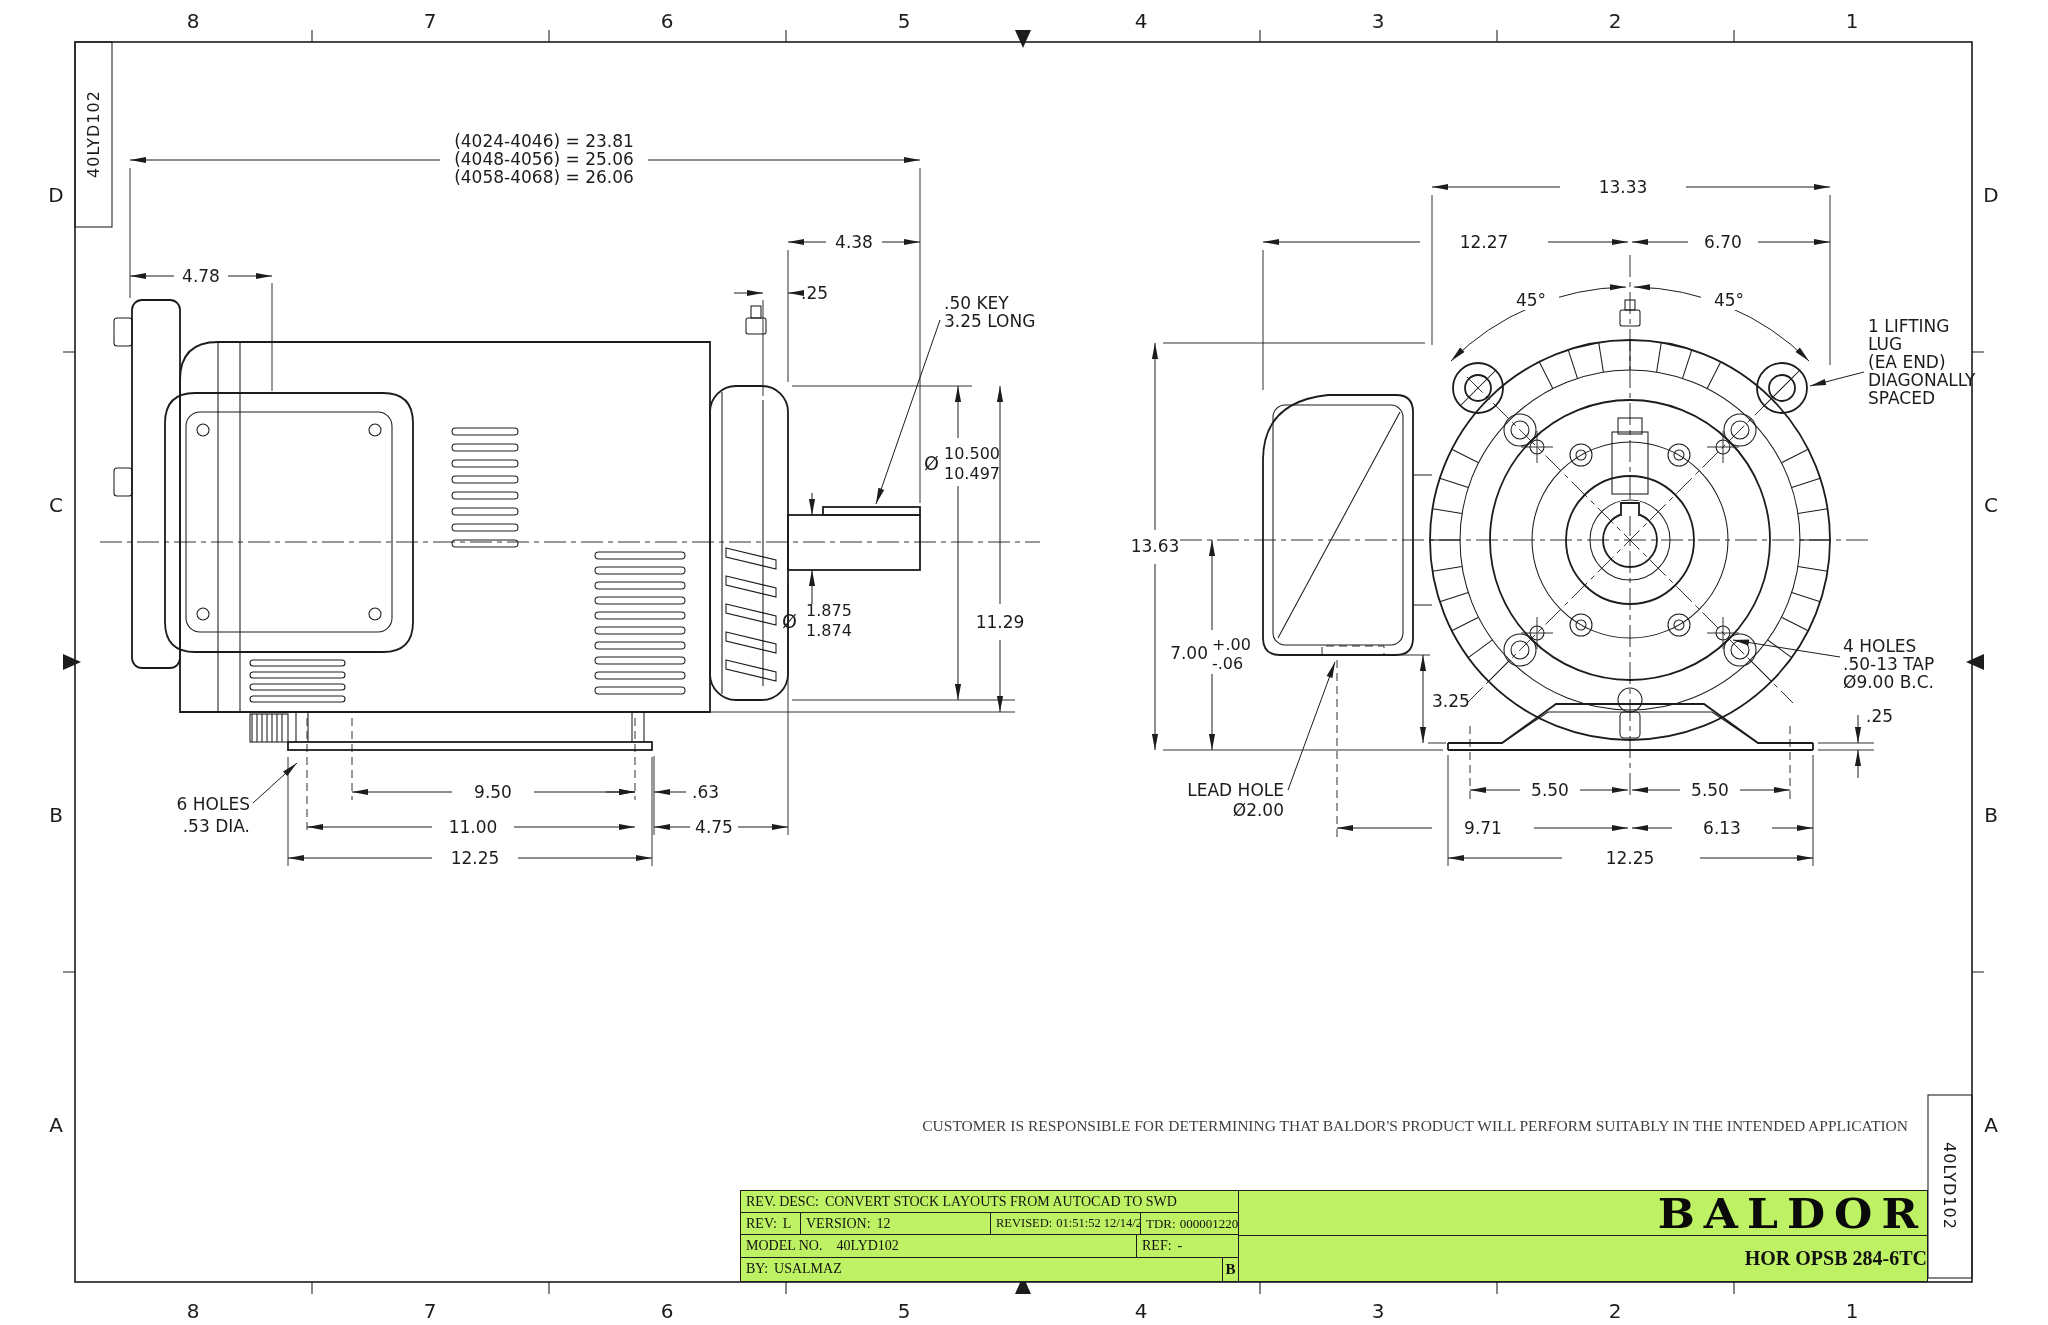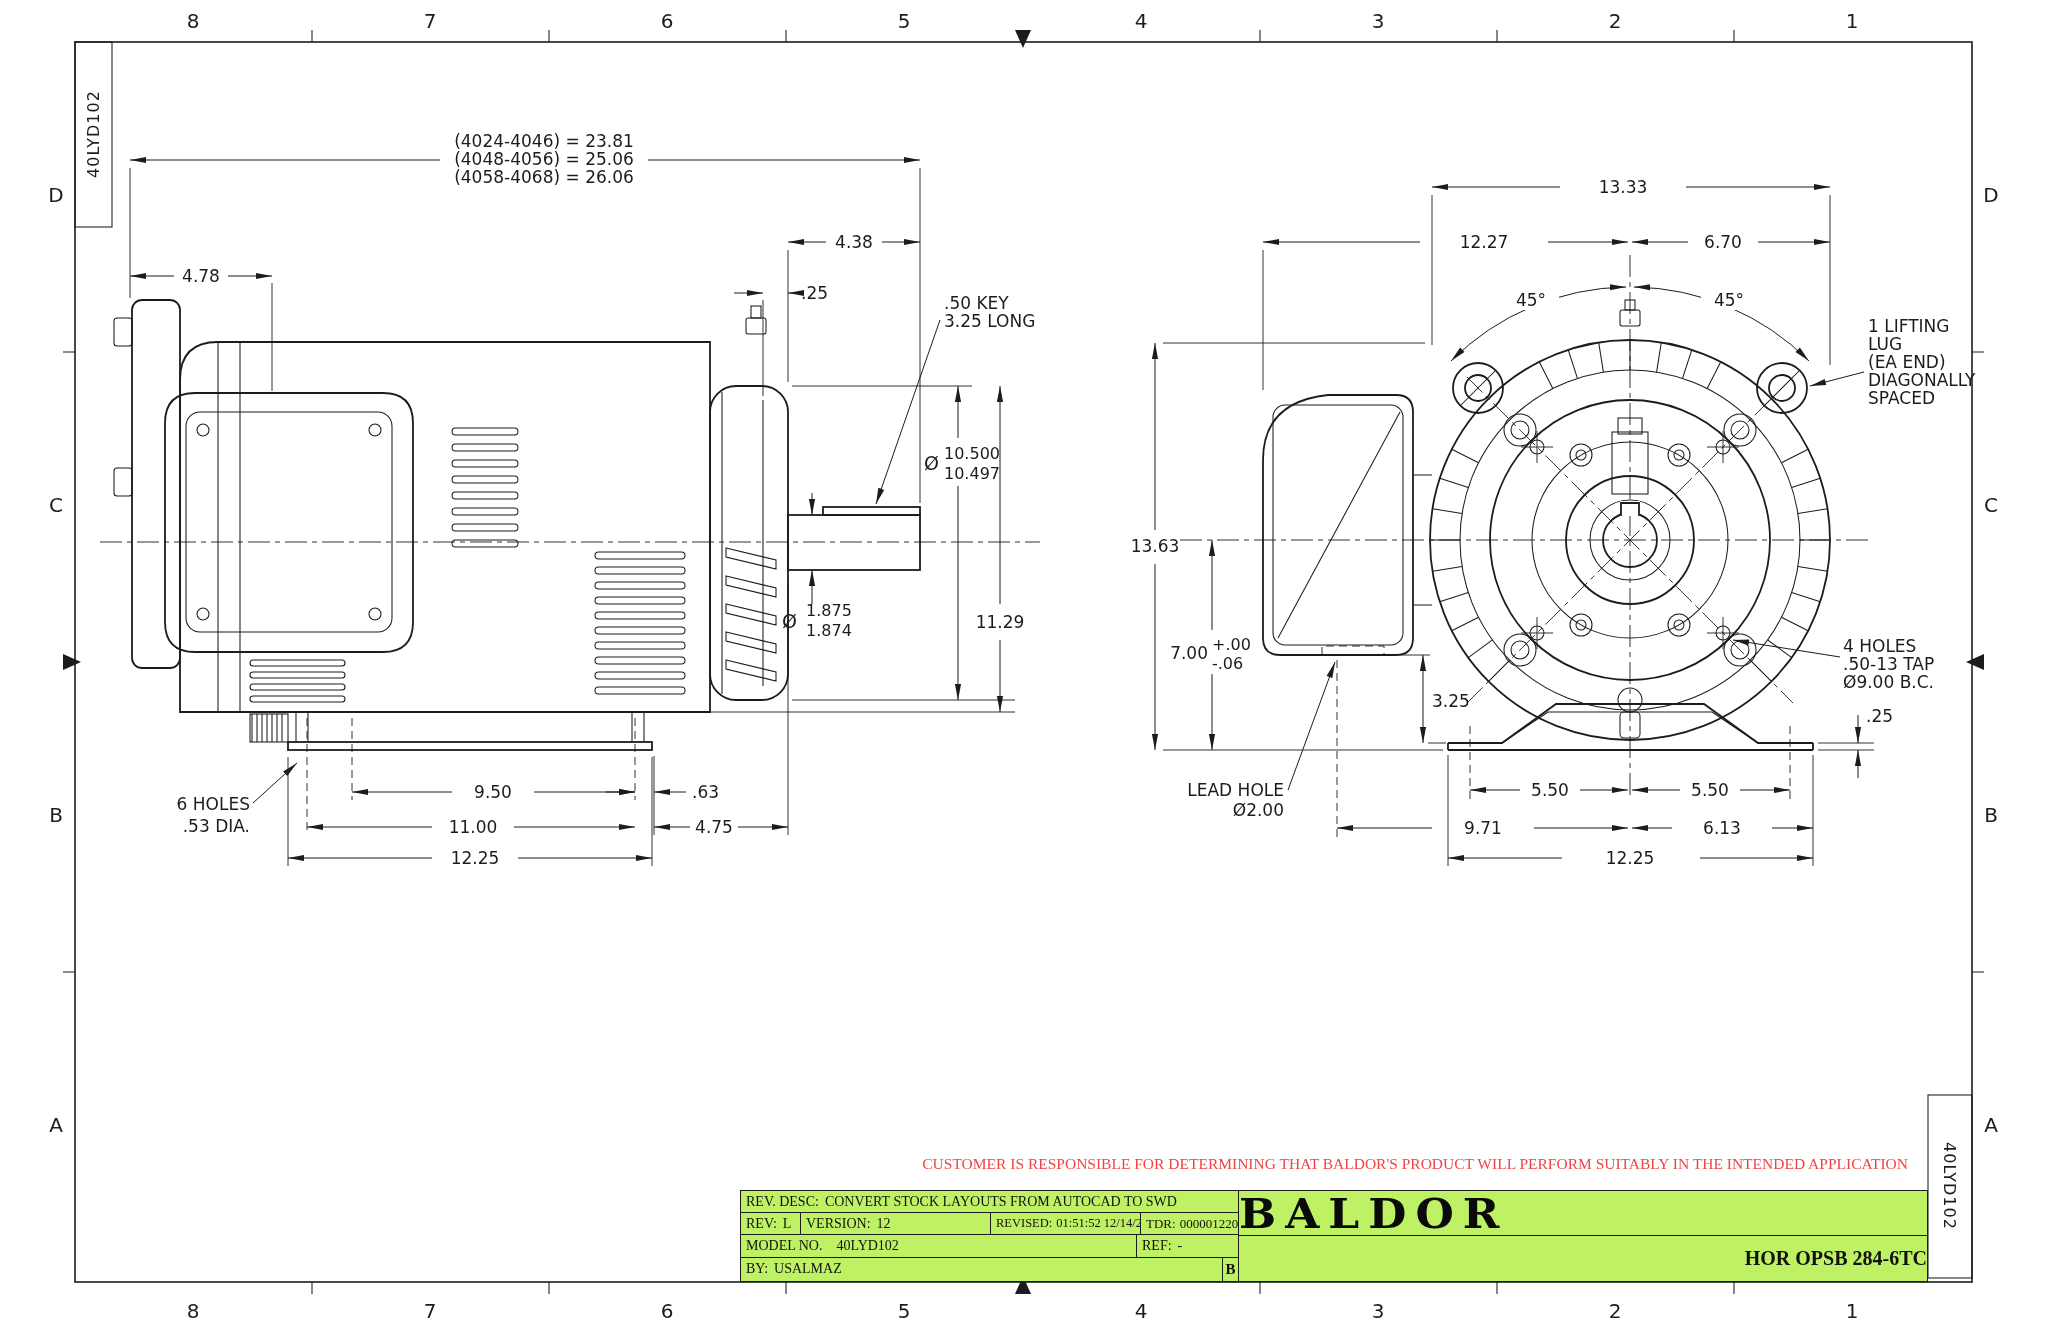--- a/index.html
+++ b/index.html
@@ -23,29 +23,29 @@
       border:1.6px solid #1c1c1c;box-sizing:border-box;display:flex;
       font-family:"Liberation Serif",serif;font-size:14px;color:#111;background:#bef264;}
   .tb *{box-sizing:border-box;}
   .tb-left{width:498px;border-right:1.5px solid #1c1c1c;display:flex;flex-direction:column;}
   .tb-row{height:22.2px;display:flex;align-items:center;border-bottom:1.5px solid #1c1c1c;}
   .tb-row:last-child{border-bottom:none;}
   .tb-cell{height:100%;display:flex;align-items:center;padding:0 5px;white-space:nowrap;overflow:hidden;}
   .br{border-right:1.5px solid #1c1c1c;font-family:Liberation Serif, serif;}
   .lab{margin-right:6px;}
   .tb-right{flex:1;display:flex;flex-direction:column;}
-  .brand-cell{height:45px;border-bottom:1.5px solid #1c1c1c;display:flex;align-items:center;justify-content:flex-start;}
+  .brand-cell{height:45px;border-bottom:1.5px solid #1c1c1c;display:flex;align-items:center;justify-content:flex-end;}
   .brand{font-family:"DejaVu Serif",serif;font-weight:900;font-size:44px;letter-spacing:9px;
          transform:scaleY(.92);color:#0a0a0a;}
   .prod-cell{flex:1;display:flex;align-items:center;justify-content:flex-end;font-weight:bold;font-size:20px;}
   .sizebox{width:16px;height:100%;border-left:1.5px solid #1c1c1c;display:flex;align-items:center;
            justify-content:center;font-weight:bold;font-size:15px;}
   .byrow{flex:1;justify-content:space-between;padding-right:0;gap:11px;}
-  .disclaimer{position:absolute;left:740px;top:1155px;width:1168px;text-align:right;
-              font-family:"Liberation Serif",serif;font-size:15.5px;color:#ef4444;white-space:nowrap;}
+  .disclaimer{position:absolute;left:740px;top:1117px;width:1168px;text-align:right;
+              font-family:"Liberation Serif",serif;font-size:15.5px;color:#404040;white-space:nowrap;}
 </style>
 </head>
 <body>
 
 <div class="sheet">
 
 <svg width="2048" height="1325" viewBox="0 0 2048 1325">
   <defs>
     <marker id="ar" markerUnits="userSpaceOnUse" markerWidth="20" markerHeight="10" refX="0" refY="0" orient="auto-start-reverse" overflow="visible">
       <path d="M0,0 L-16,3.1 L-16,-3.1 Z" fill="#1c1c1c"></path>

